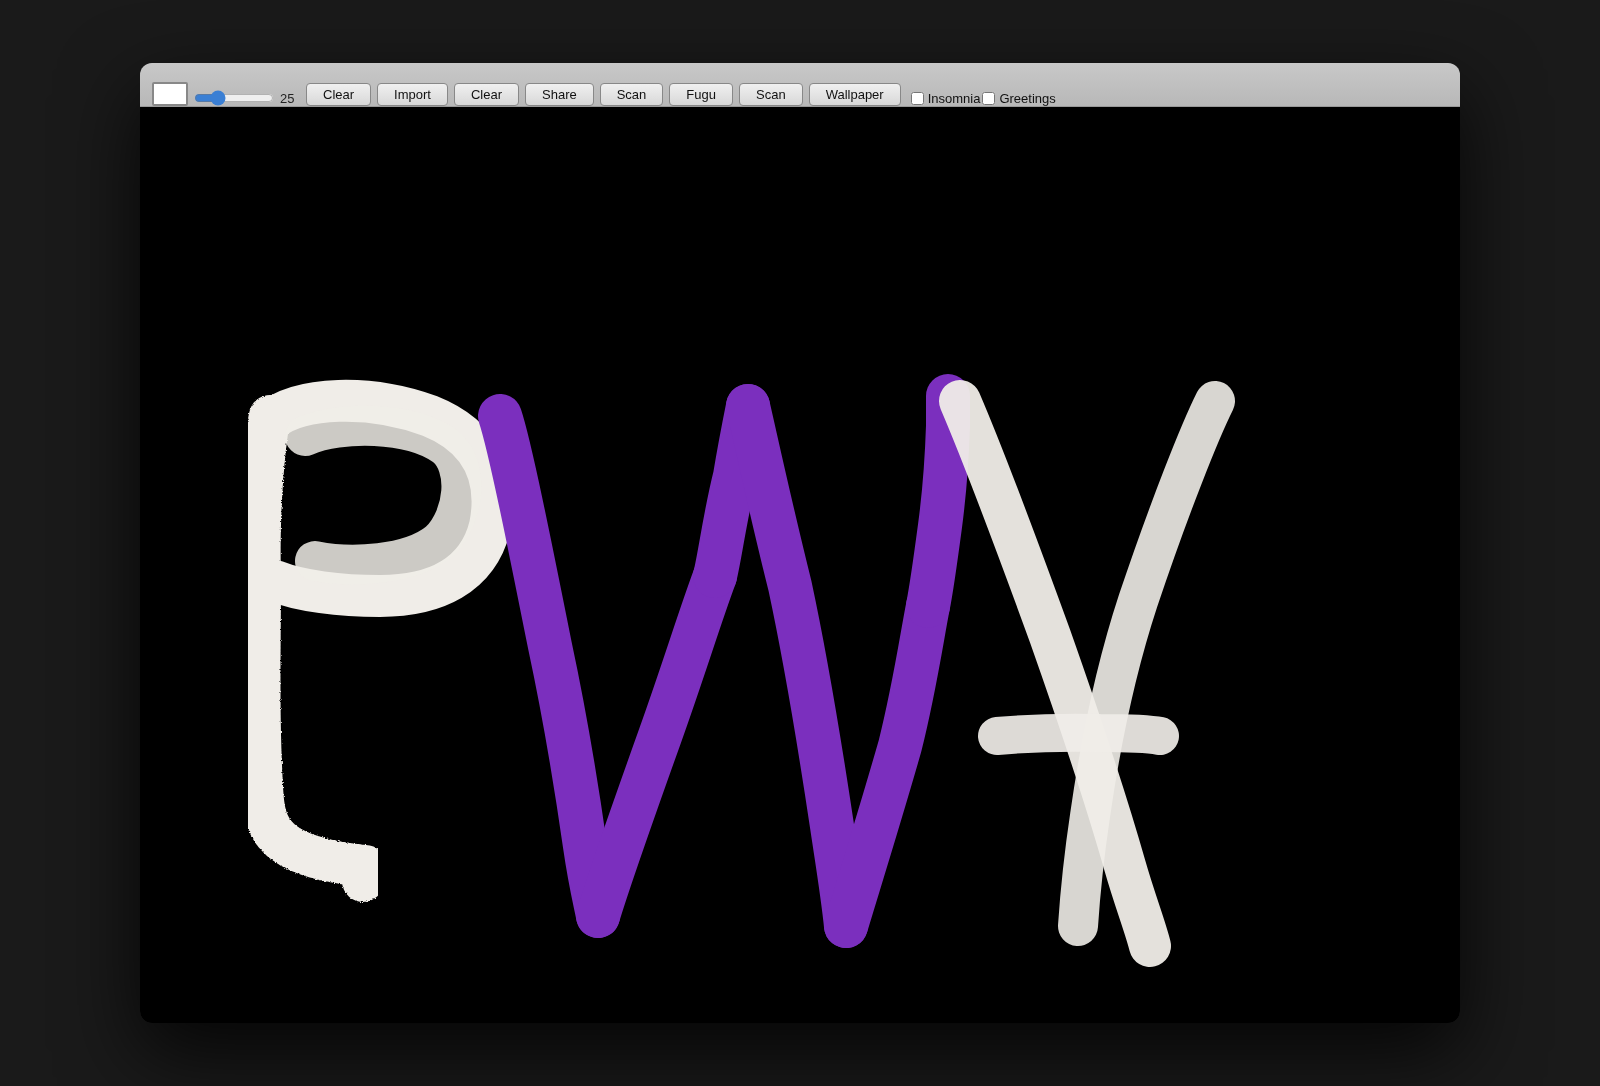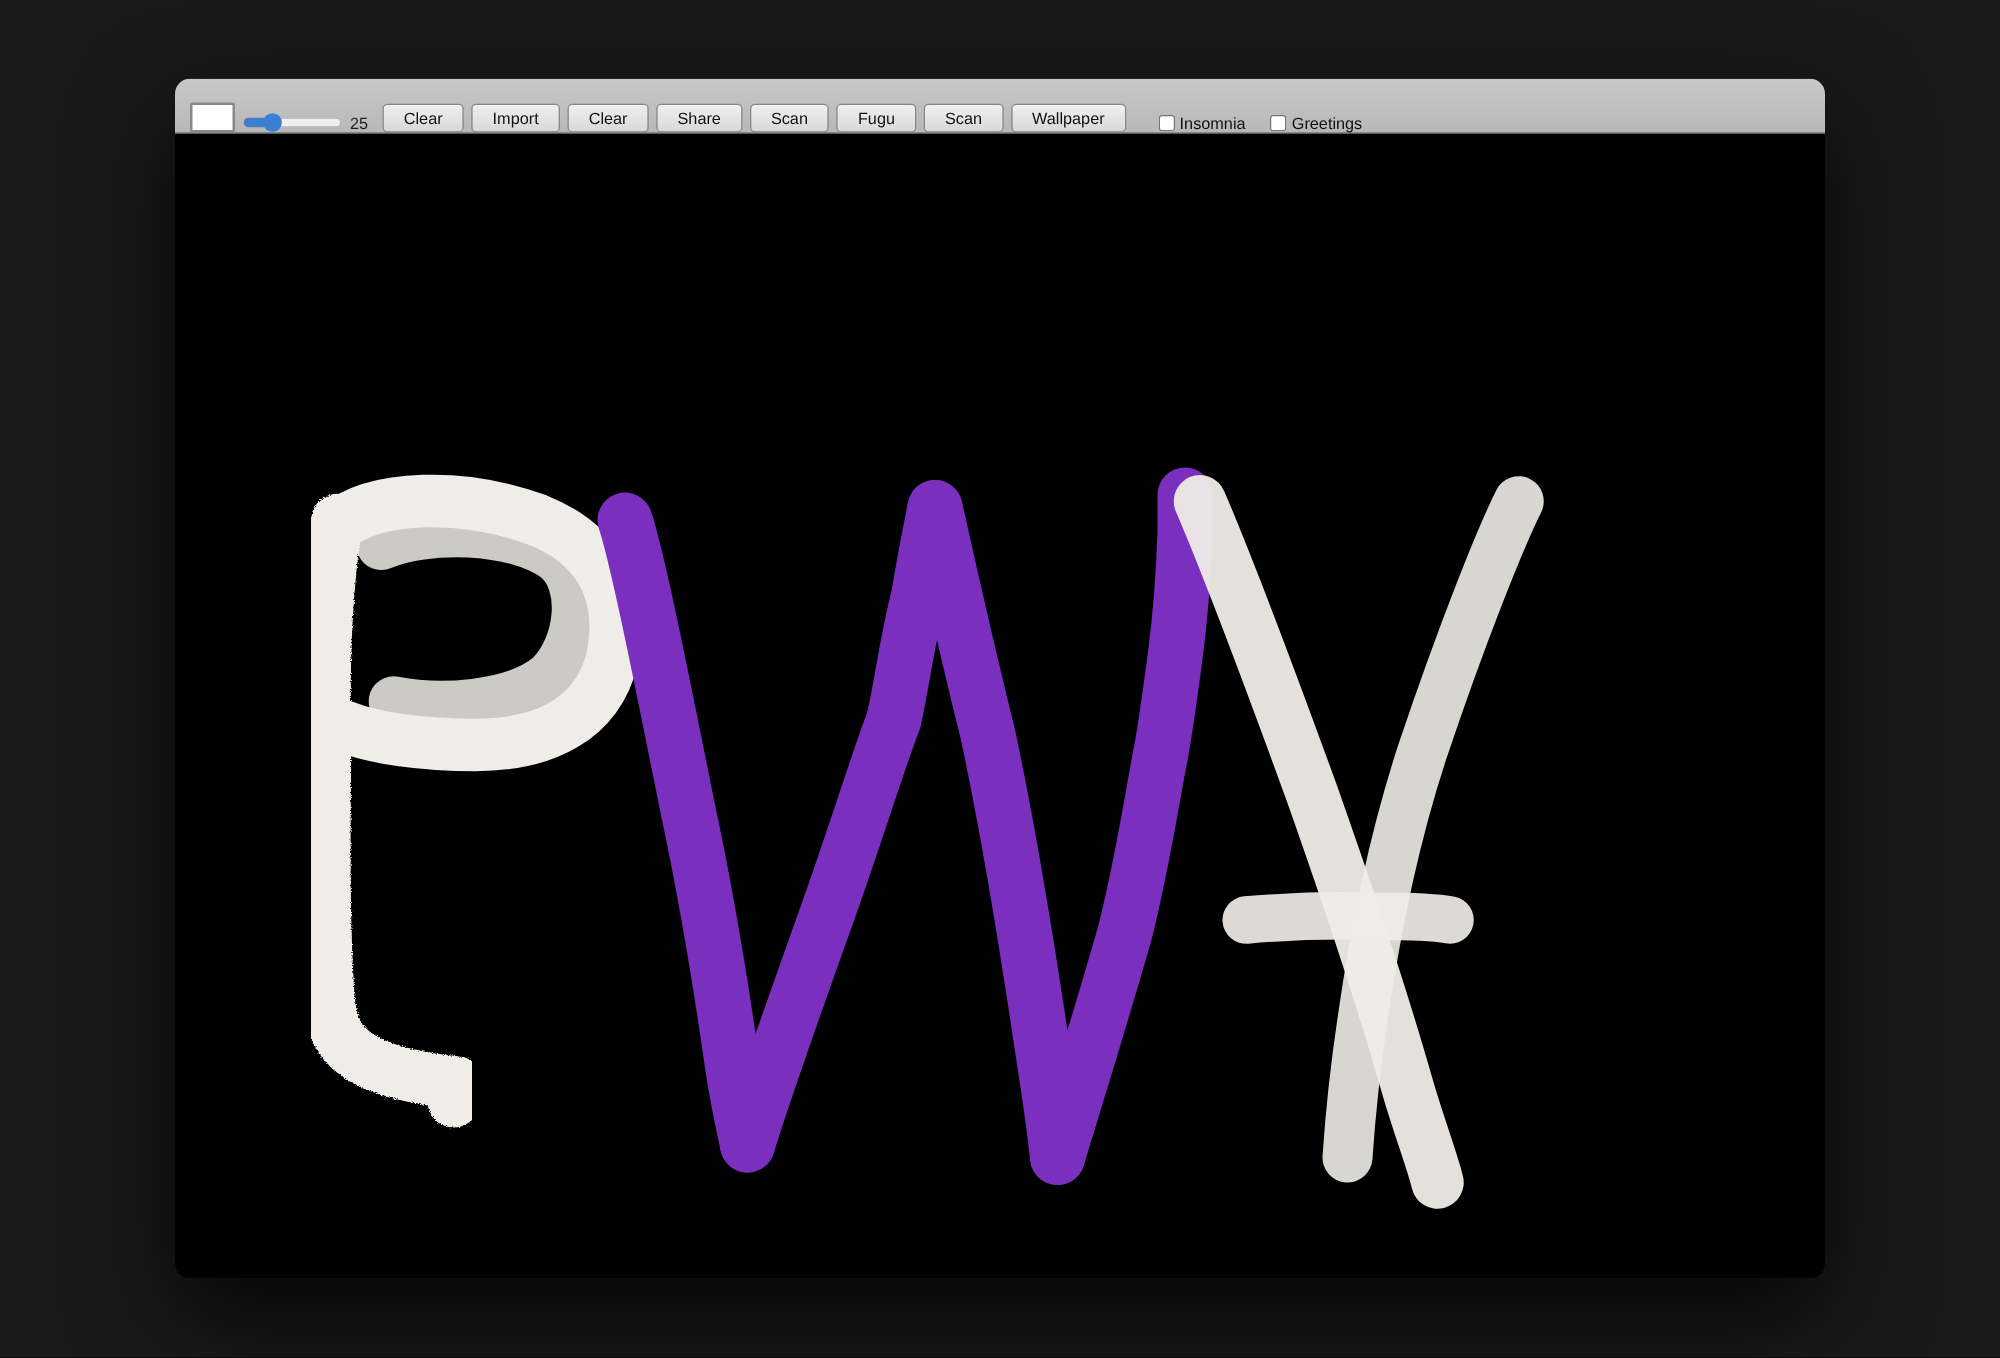--- a/index.html
+++ b/index.html
@@ -115,22 +115,22 @@
       border: 1px solid #888;
       border-radius: 4px;
       cursor: pointer;
       color: #111;
       white-space: nowrap;
     }
 
     .checkbox-group {
       display: flex;
       align-items: center;
-      gap: 20px;
-      margin-left: 20px;
+      gap: 2px;
+      margin-left: 4px;
     }
 
     .checkbox-label {
       display: flex;
       align-items: center;
       gap: 4px;
       font-size: 13px;
       color: #111;
       cursor: pointer;
     }

